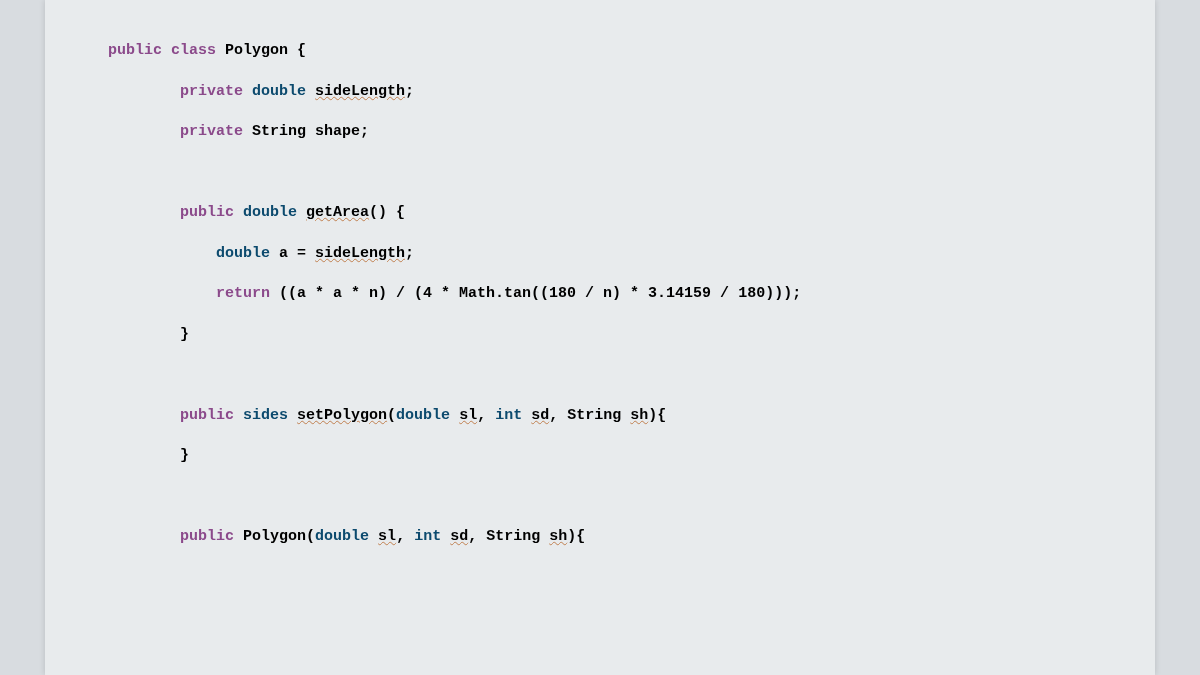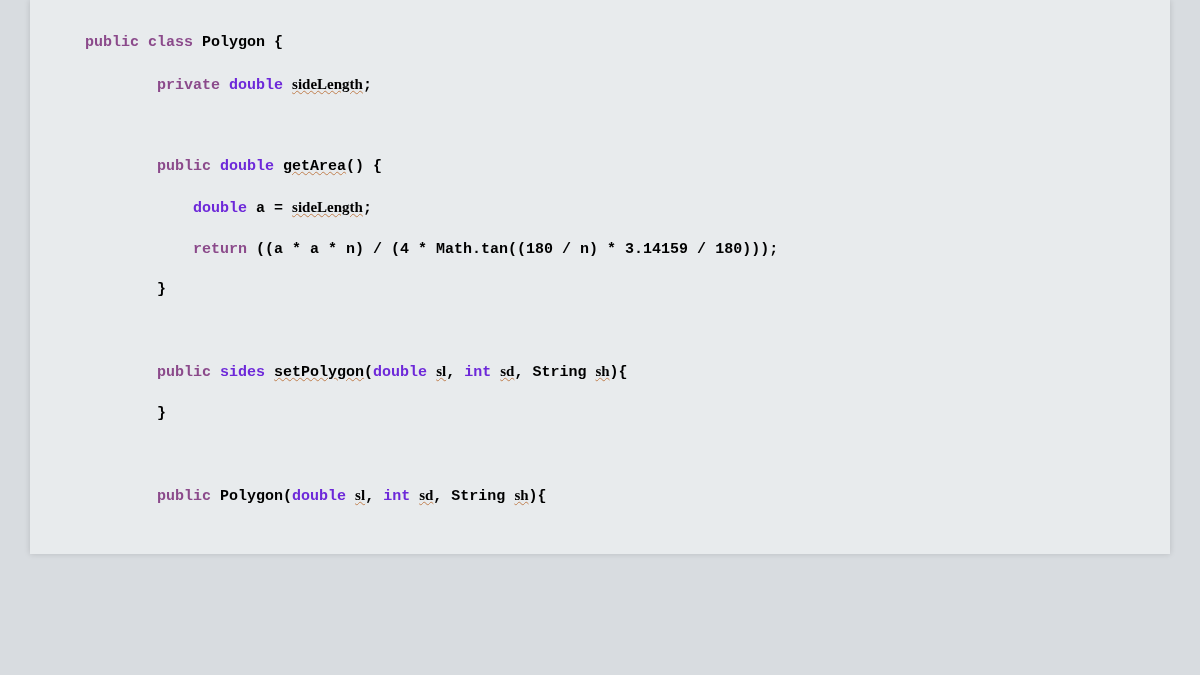--- a/index.html
+++ b/index.html
@@ -6,71 +6,71 @@
     margin: 0;
     padding: 0;
     background: #d8dce0;
     font-family: Georgia, 'Times New Roman', serif;
     width: 1200px;
     height: 675px;
     overflow: hidden;
   }
   .page {
     background: #e8ebed;
-    margin: 0 30px;
-    padding: 5px;
+    margin: 0 45px;
+    padding: 13px;
     box-shadow: 0 0 6px rgba(0,0,0,0.15);
-    height: 554px;
+    height: 675px;
     box-sizing: border-box;
   }
   .code-block {
     font-family: 'Courier New', Courier, monospace;
     font-size: 15px;
     line-height: 1.35;
     padding: 8px 0 10px 0;
     white-space: pre;
     color: #000;
     font-weight: bold;
   }
   .code-line {
     display: block;
     padding-left: 50px;
   }
   .kw { color: #8b4a8b; }
-  .type { color: #6d28d9; }
+  .type { color: #0c4a6e; }
   .ret { color: #8b4a8b; text-align: center; }
   .ident { color: #000; }
   .method-def {
     color: #000;
     text-decoration: underline;
     text-decoration-style: wavy;
     text-decoration-color: #c08050;
     text-decoration-thickness: 1px;
   }
   .field-ref {
     color: #000;
     text-decoration: underline;
     text-decoration-style: wavy;
     text-decoration-color: #c08050;
     text-decoration-thickness: 1px;
-    font-family: Liberation Serif, serif;
   }
   .mathcall {
     text-decoration-style: wavy;
     text-decoration-color: #c08050;
   }
 </style>
 </head>
 <body>
 
 <div class="page">
 
   <div class="code-block">
 <span class="code-line"><span class="kw">public class</span> <span class="ident">Polygon</span> {</span>
 <span class="code-line">        <span class="kw">private</span> <span class="type">double</span> <span class="field-ref">sideLength</span>;</span>
+<span class="code-line">        <span class="kw">private</span> <span class="ident">String</span> <span class="ident">shape</span>;</span>
 <span class="code-line"> </span>
 <span class="code-line">        <span class="kw">public</span> <span class="type">double</span> <span class="method-def">getArea</span>() {</span>
 <span class="code-line">            <span class="type">double</span> a = <span class="field-ref">sideLength</span>;</span>
 <span class="code-line">            <span class="ret">return</span> ((a * a * n) / (4 * <span class="mathcall">Math.tan</span>((180 / n) * 3.14159 / 180)));</span>
 <span class="code-line">        }</span>
 <span class="code-line"> </span>
 <span class="code-line">        <span class="kw">public</span> <span class="type">sides</span> <span class="method-def">setPolygon</span>(<span class="type">double</span> <span class="field-ref">sl</span>, <span class="type">int</span> <span class="field-ref">sd</span>, String <span class="field-ref">sh</span>){</span>
 <span class="code-line">        }</span>
 <span class="code-line"> </span>
 <span class="code-line">        <span class="kw">public</span> <span class="ident">Polygon</span>(<span class="type">double</span> <span class="field-ref">sl</span>, <span class="type">int</span> <span class="field-ref">sd</span>, String <span class="field-ref">sh</span>){</span>

